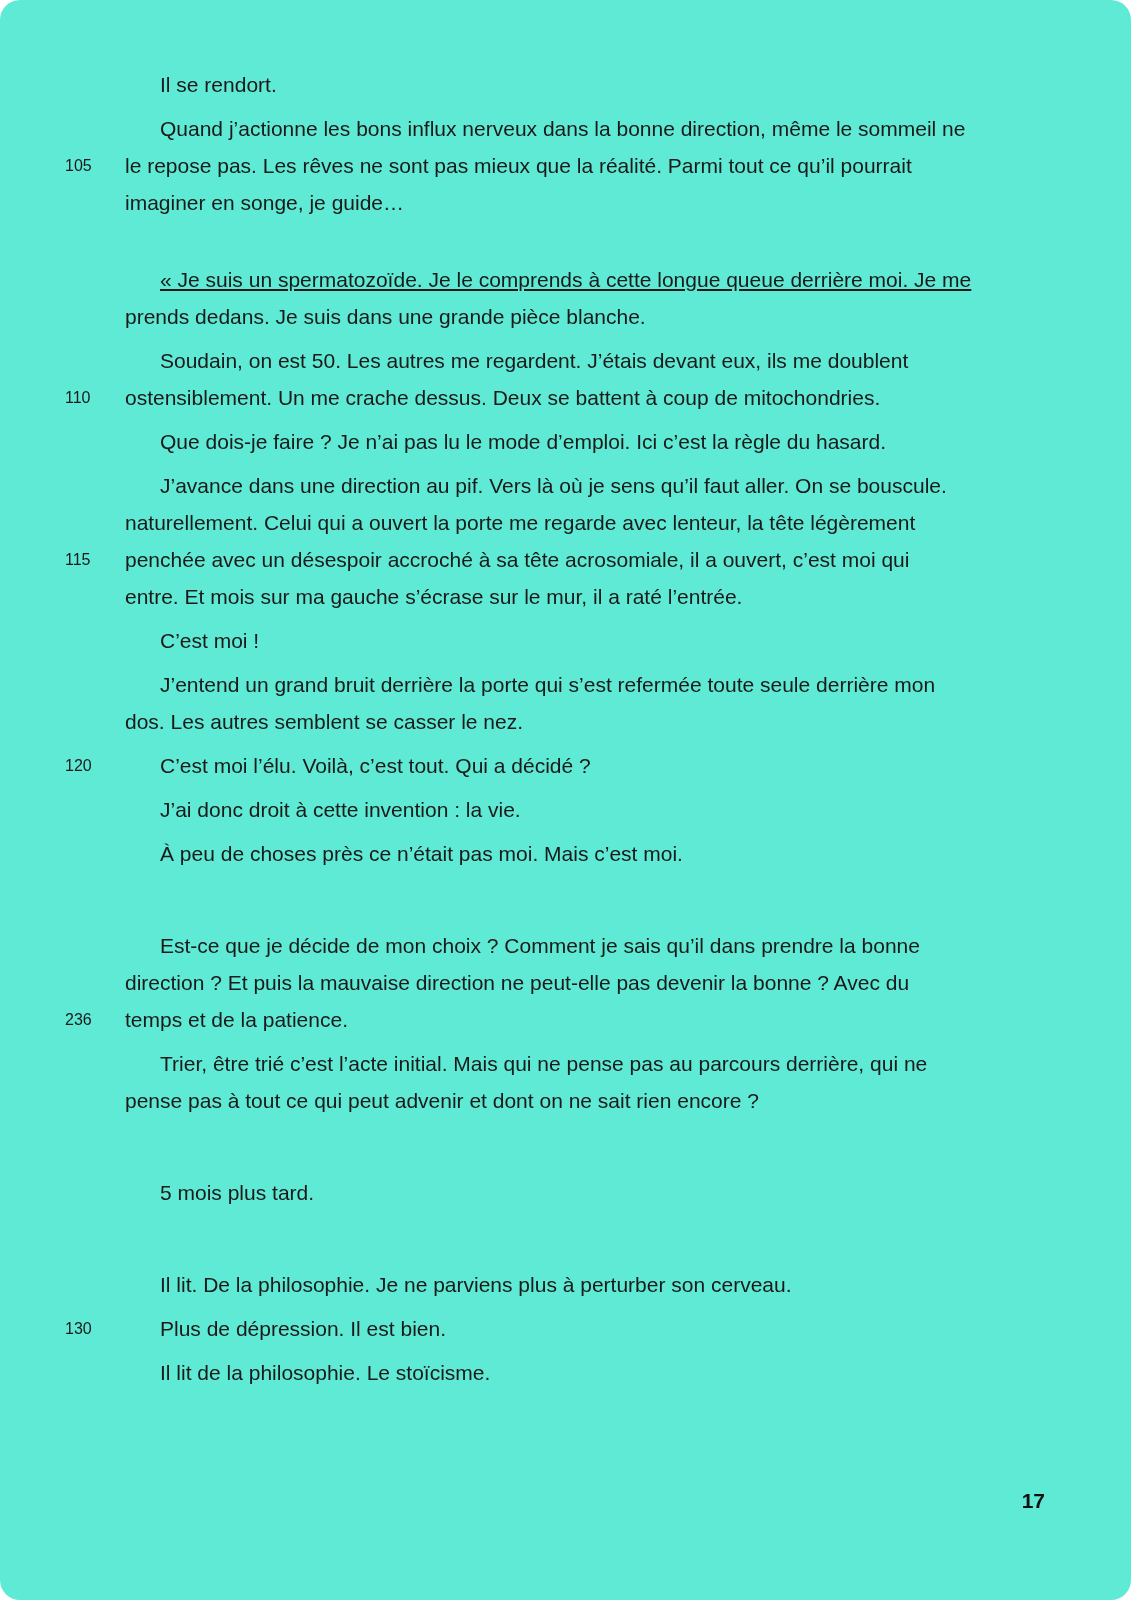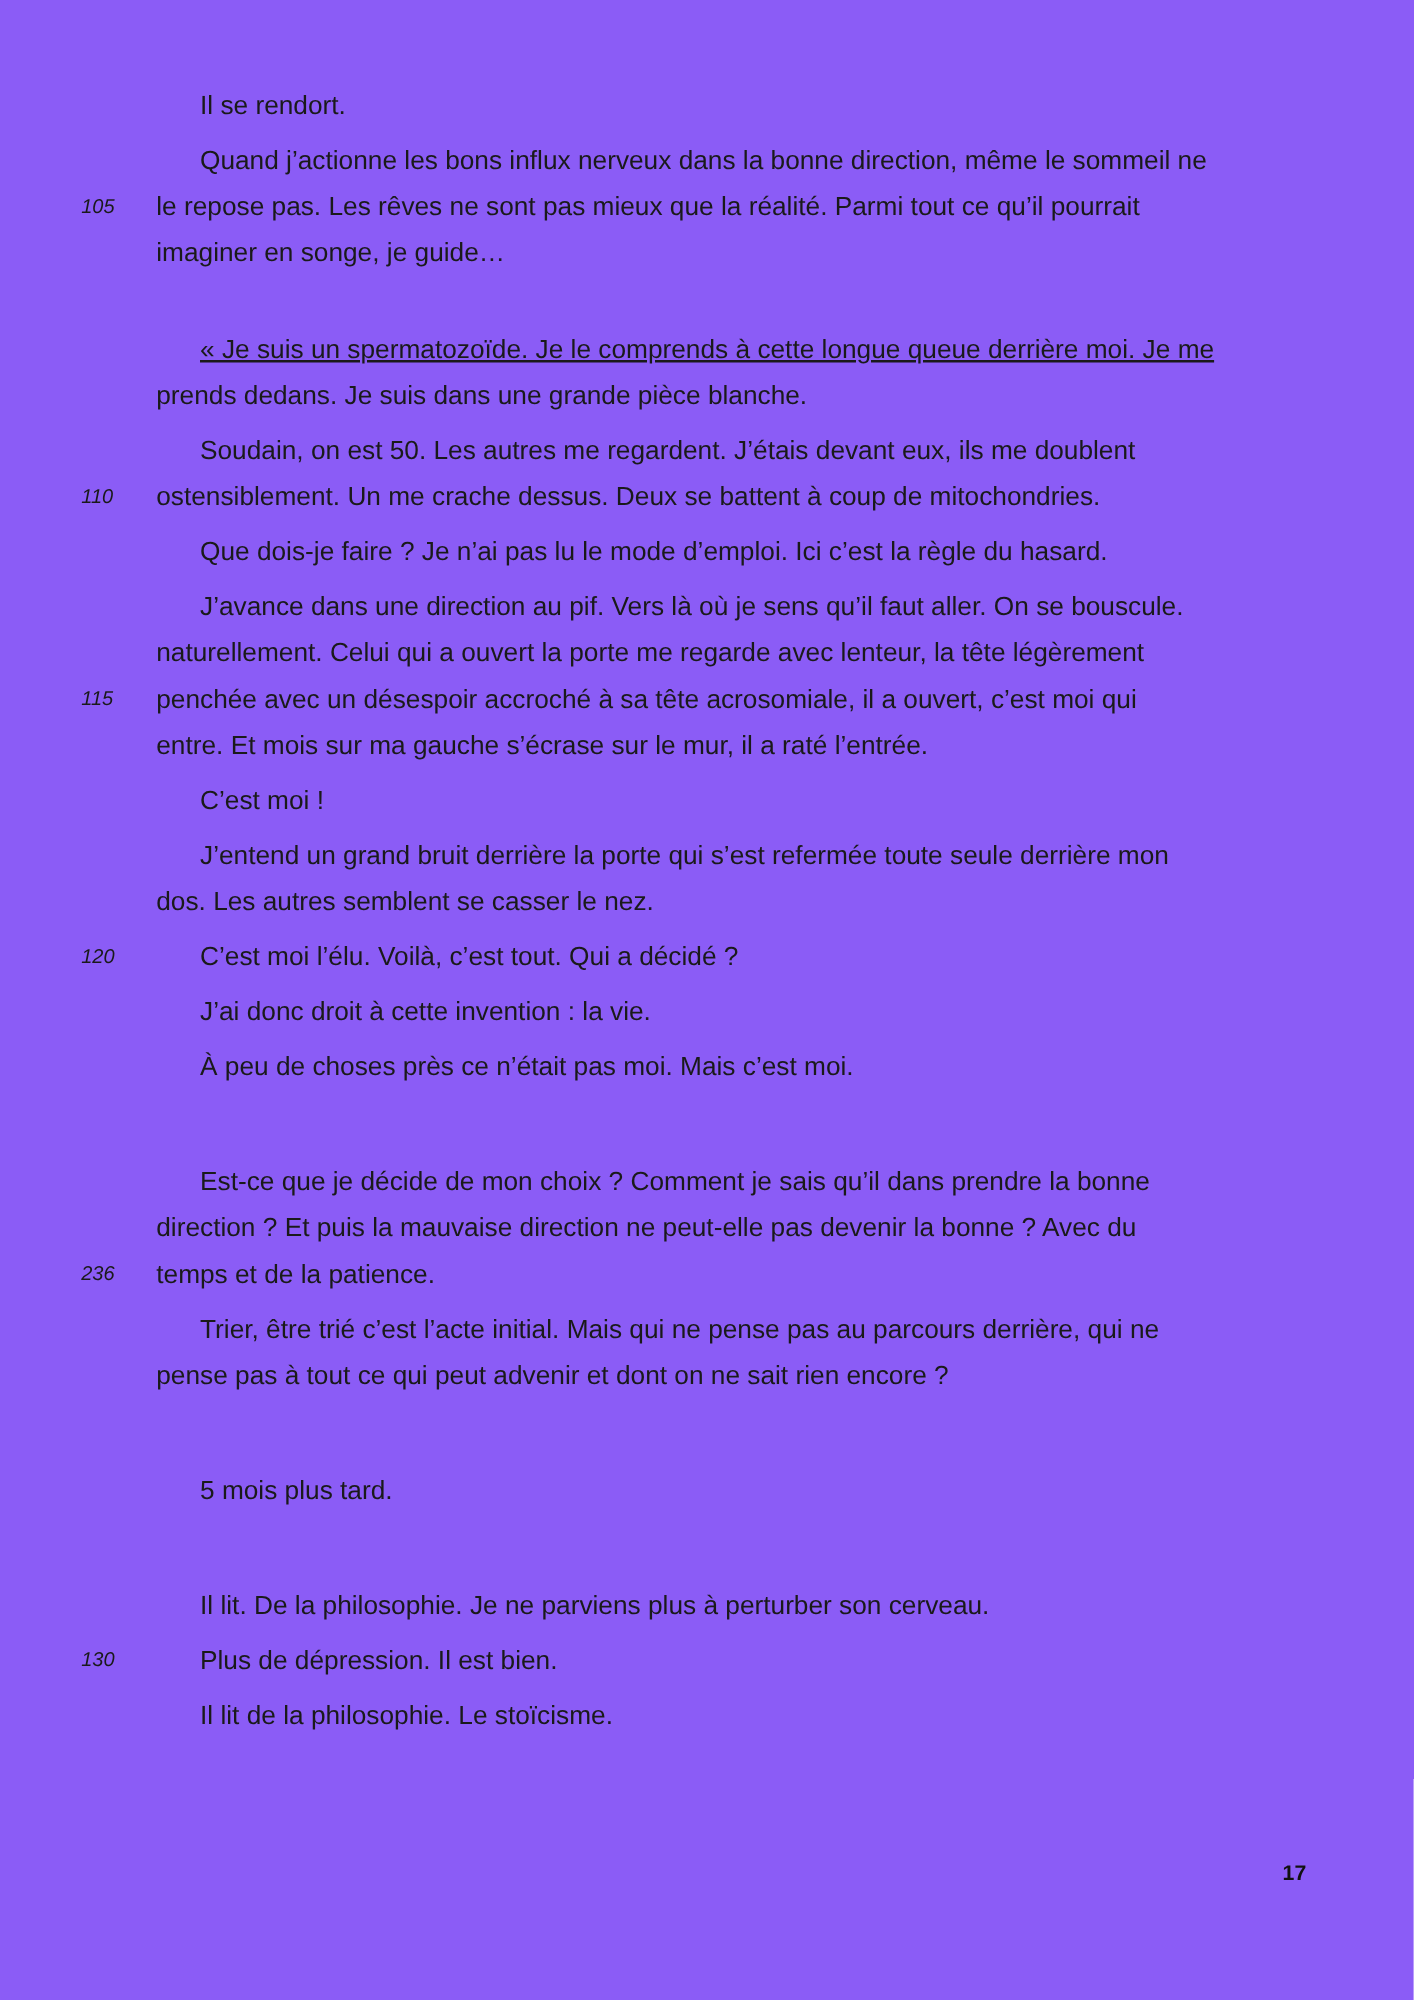--- a/index.html
+++ b/index.html
@@ -1,23 +1,24 @@
 <!DOCTYPE html>
 <html><head>
 <meta charset="utf-8">
 <style>
   html, body { margin: 0; padding: 0; background: #ffffff; }
   .page {
     position: relative;
     width: 1131px;
     height: 1600px;
-    background: #8b5cf6;
+    background: #5eead4;
     overflow: hidden;
     font-family: "Liberation Sans", sans-serif;
     color: #1a1a1a;
+    border-radius: 20px;
   }
   .text-col {
     position: absolute;
     left: 125px;
     top: 66px;
     width: 940px;
     font-size: 21px;
     line-height: 37px;
   }
   .ln {
@@ -31,27 +32,26 @@
   .ln.gs2 { margin-top: 55px; }   
   .num {
     position: absolute;
     left: -60px;
     top: 0;
     width: 44px;
     font-size: 16px;
     line-height: 37px;
     color: #1a1a1a;
     text-align: left;
-    font-style: italic;
   }
   .page-number {
     position: absolute;
     top: 1489px;
     right: 86px;
-    font-size: 17px;
+    font-size: 21px;
     font-weight: bold;
     color: #111111;
   }
 </style>
 </head>
 <body>
 
 <div class="page">
   <div class="text-col">
 

